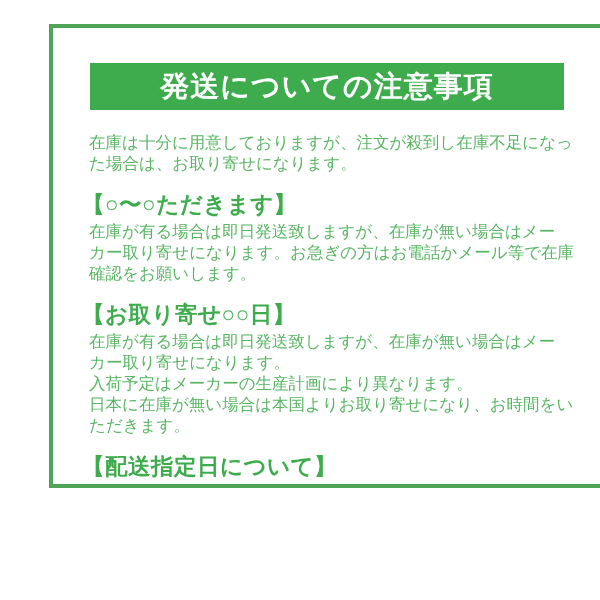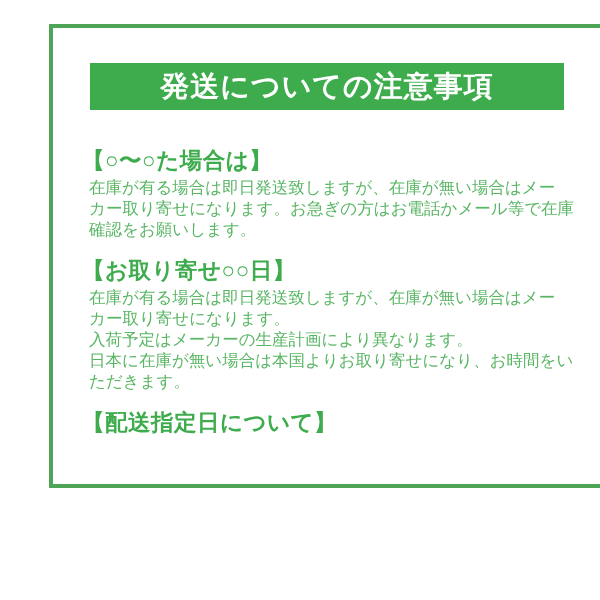--- a/index.html
+++ b/index.html
@@ -64,24 +64,26 @@
 
 <div class="frame">
 
   <div class="banner">
     <div class="banner-title">発送についての注意事項</div>
   </div>
 
   <div class="content">
 
     <div class="section">
+      <div class="section-body">在庫は十分に用意しておりますが、注文が殺到し在庫不足になっ
+た場合は、お取り寄せになります。</div>
     </div>
 
     <div class="section">
-      <div class="section-heading">【○〜○た場合は】</div>
+      <div class="section-heading">【○〜○ただきます】</div>
       <div class="section-body">在庫が有る場合は即日発送致しますが、在庫が無い場合はメー
 カー取り寄せになります。お急ぎの方はお電話かメール等で在庫
 確認をお願いします。</div>
     </div>
 
     <div class="section">
       <div class="section-heading">【お取り寄せ○○日】</div>
       <div class="section-body">在庫が有る場合は即日発送致しますが、在庫が無い場合はメー
 カー取り寄せになります。
 入荷予定はメーカーの生産計画により異なります。

